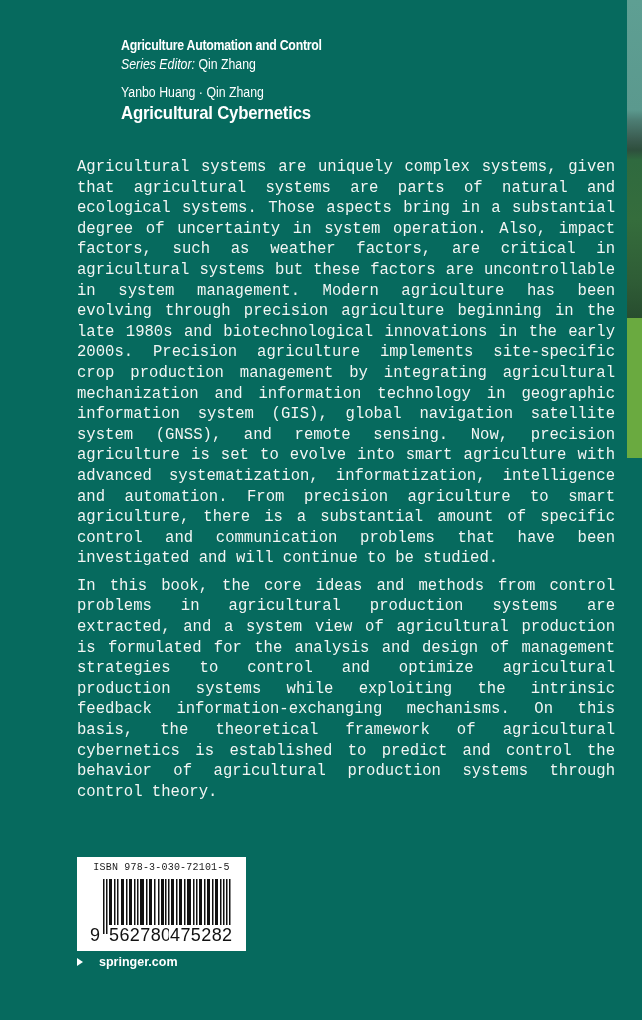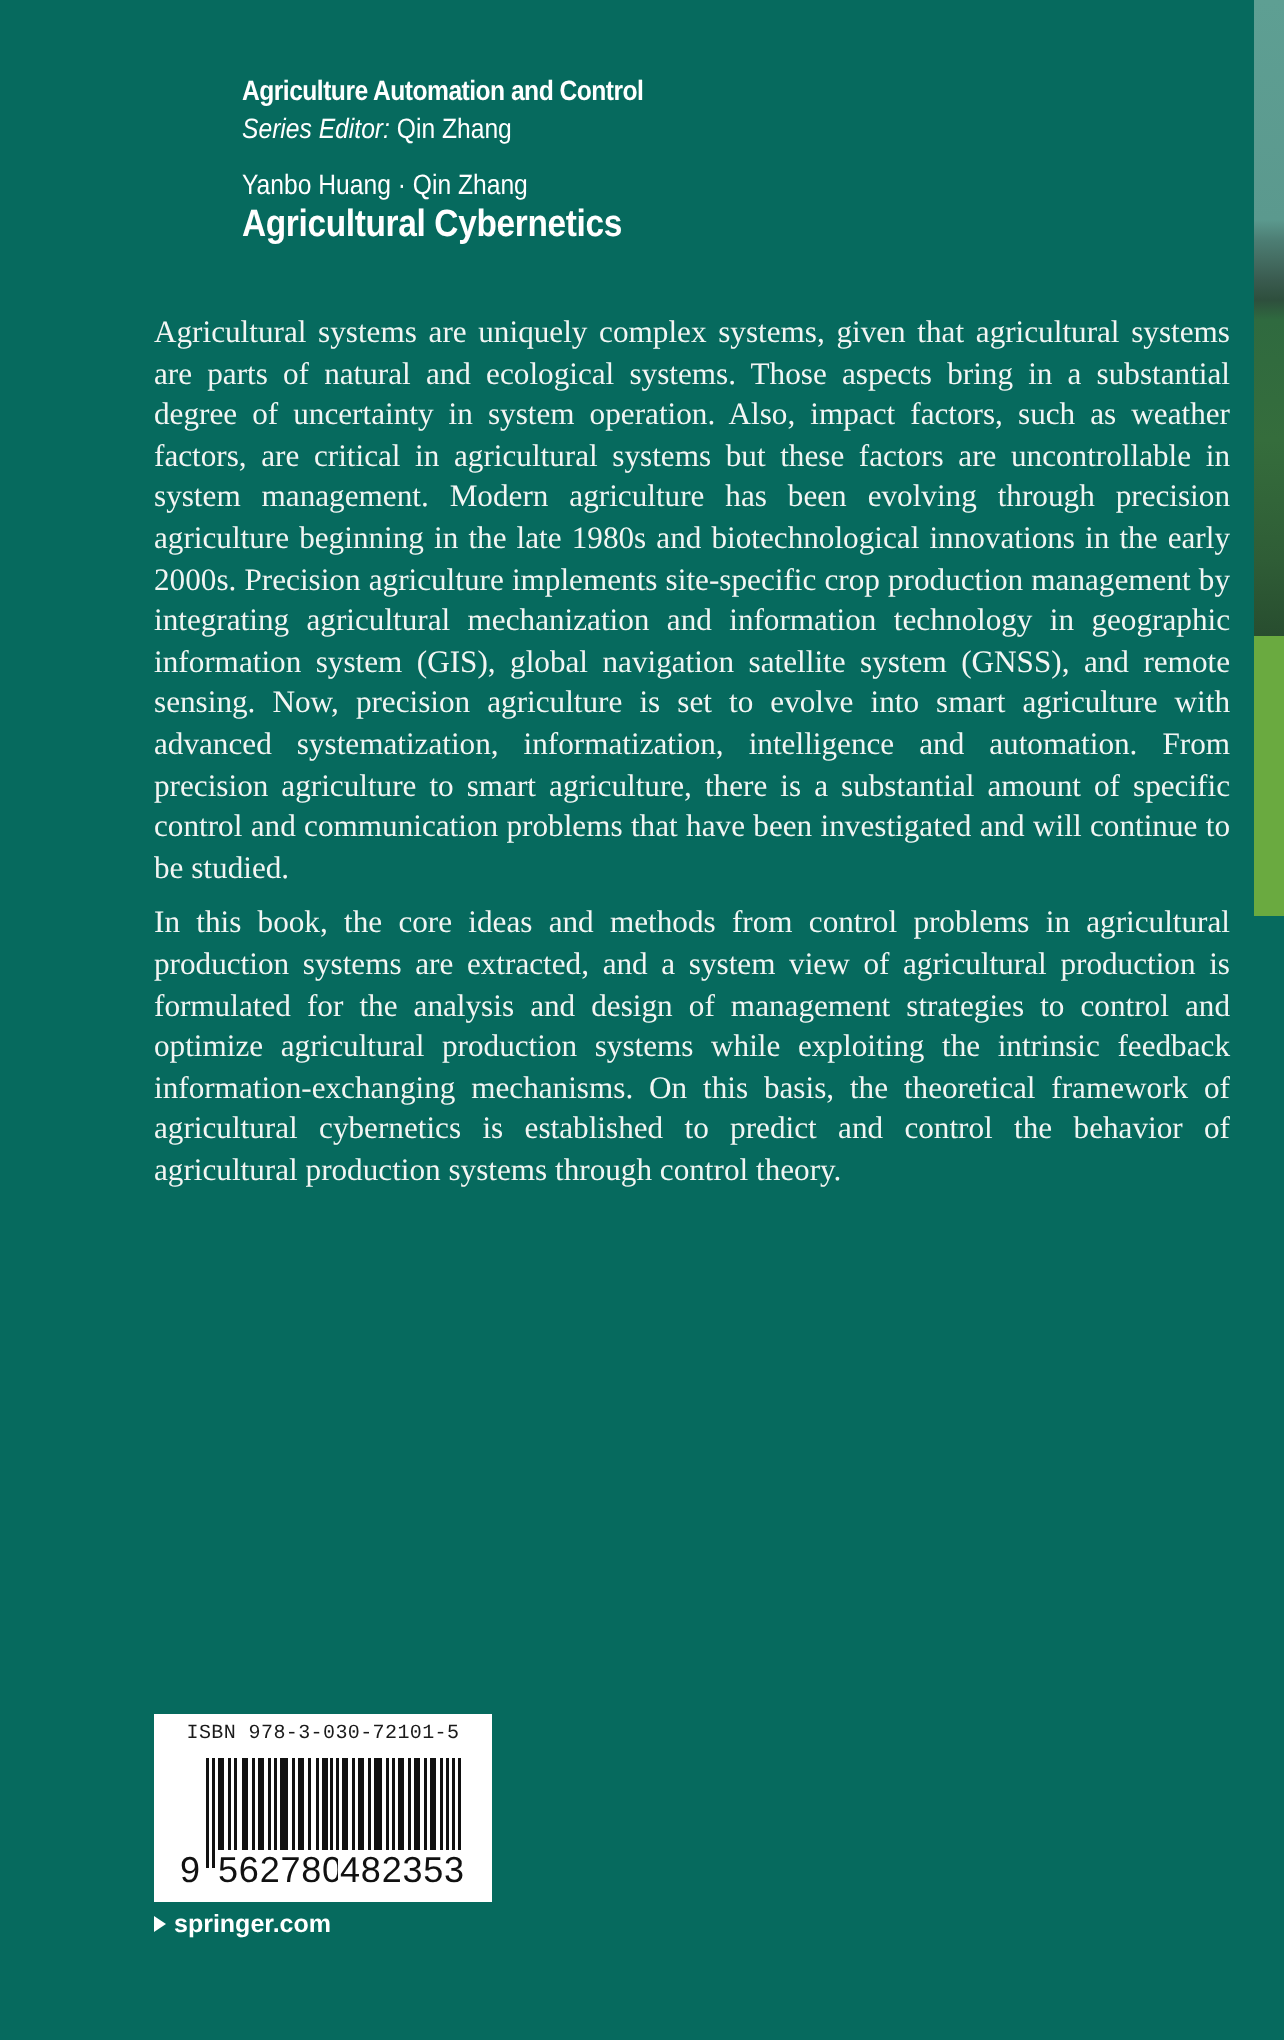--- a/index.html
+++ b/index.html
@@ -53,21 +53,21 @@
       letter-spacing: -0.2px;
       transform: scaleX(0.88);
       transform-origin: left;
       white-space: nowrap;
     }
     .blurb {
       position: absolute;
       left: 77px;
       top: 157px;
       width: 538px;
-      font-family: Liberation Serif, serif;
+      font-family: Liberation Mono, monospace;
       font-size: 15.6px;
       line-height: 20.6px;
       color: #f2f5f3;
       text-align: justify;
       hyphens: manual;
     }
     .blurb p {
       margin: 0 0 7px 0;
     }
     .edge-strip {
@@ -137,21 +137,21 @@
     .springer-link {
       position: absolute;
       left: 77px;
       top: 955px;
       font-family: "Liberation Sans", sans-serif;
       font-size: 12.5px;
       font-weight: bold;
       color: #ffffff;
       display: flex;
       align-items: center;
-      gap: 4px;
+      gap: 16px;
     }
     .arrow-icon {
       width: 0; height: 0;
       border-top: 4px solid transparent;
       border-bottom: 4px solid transparent;
       border-left: 6px solid #ffffff;
       display: inline-block;
     }
   </style>
 </head>
@@ -213,20 +213,20 @@
       <rect x="112" y="0" width="3" height="48"></rect>
       <rect x="117" y="0" width="1.5" height="48"></rect>
       <rect x="120" y="0" width="1.5" height="55"></rect>
       <rect x="123" y="0" width="1.5" height="55"></rect>
       <rect x="126" y="0" width="1.5" height="55"></rect>
     </g>
   </svg>
   <div class="ean-digits">
     <span class="first">9</span>
     <span class="left">562780</span>
-    <span class="right">482353</span>
+    <span class="right">475282</span>
   </div>
 </div>
 
 <div class="springer-link">
   <span class="arrow-icon"></span>
   <span>springer.com</span>
 </div>
 
 </body></html>

